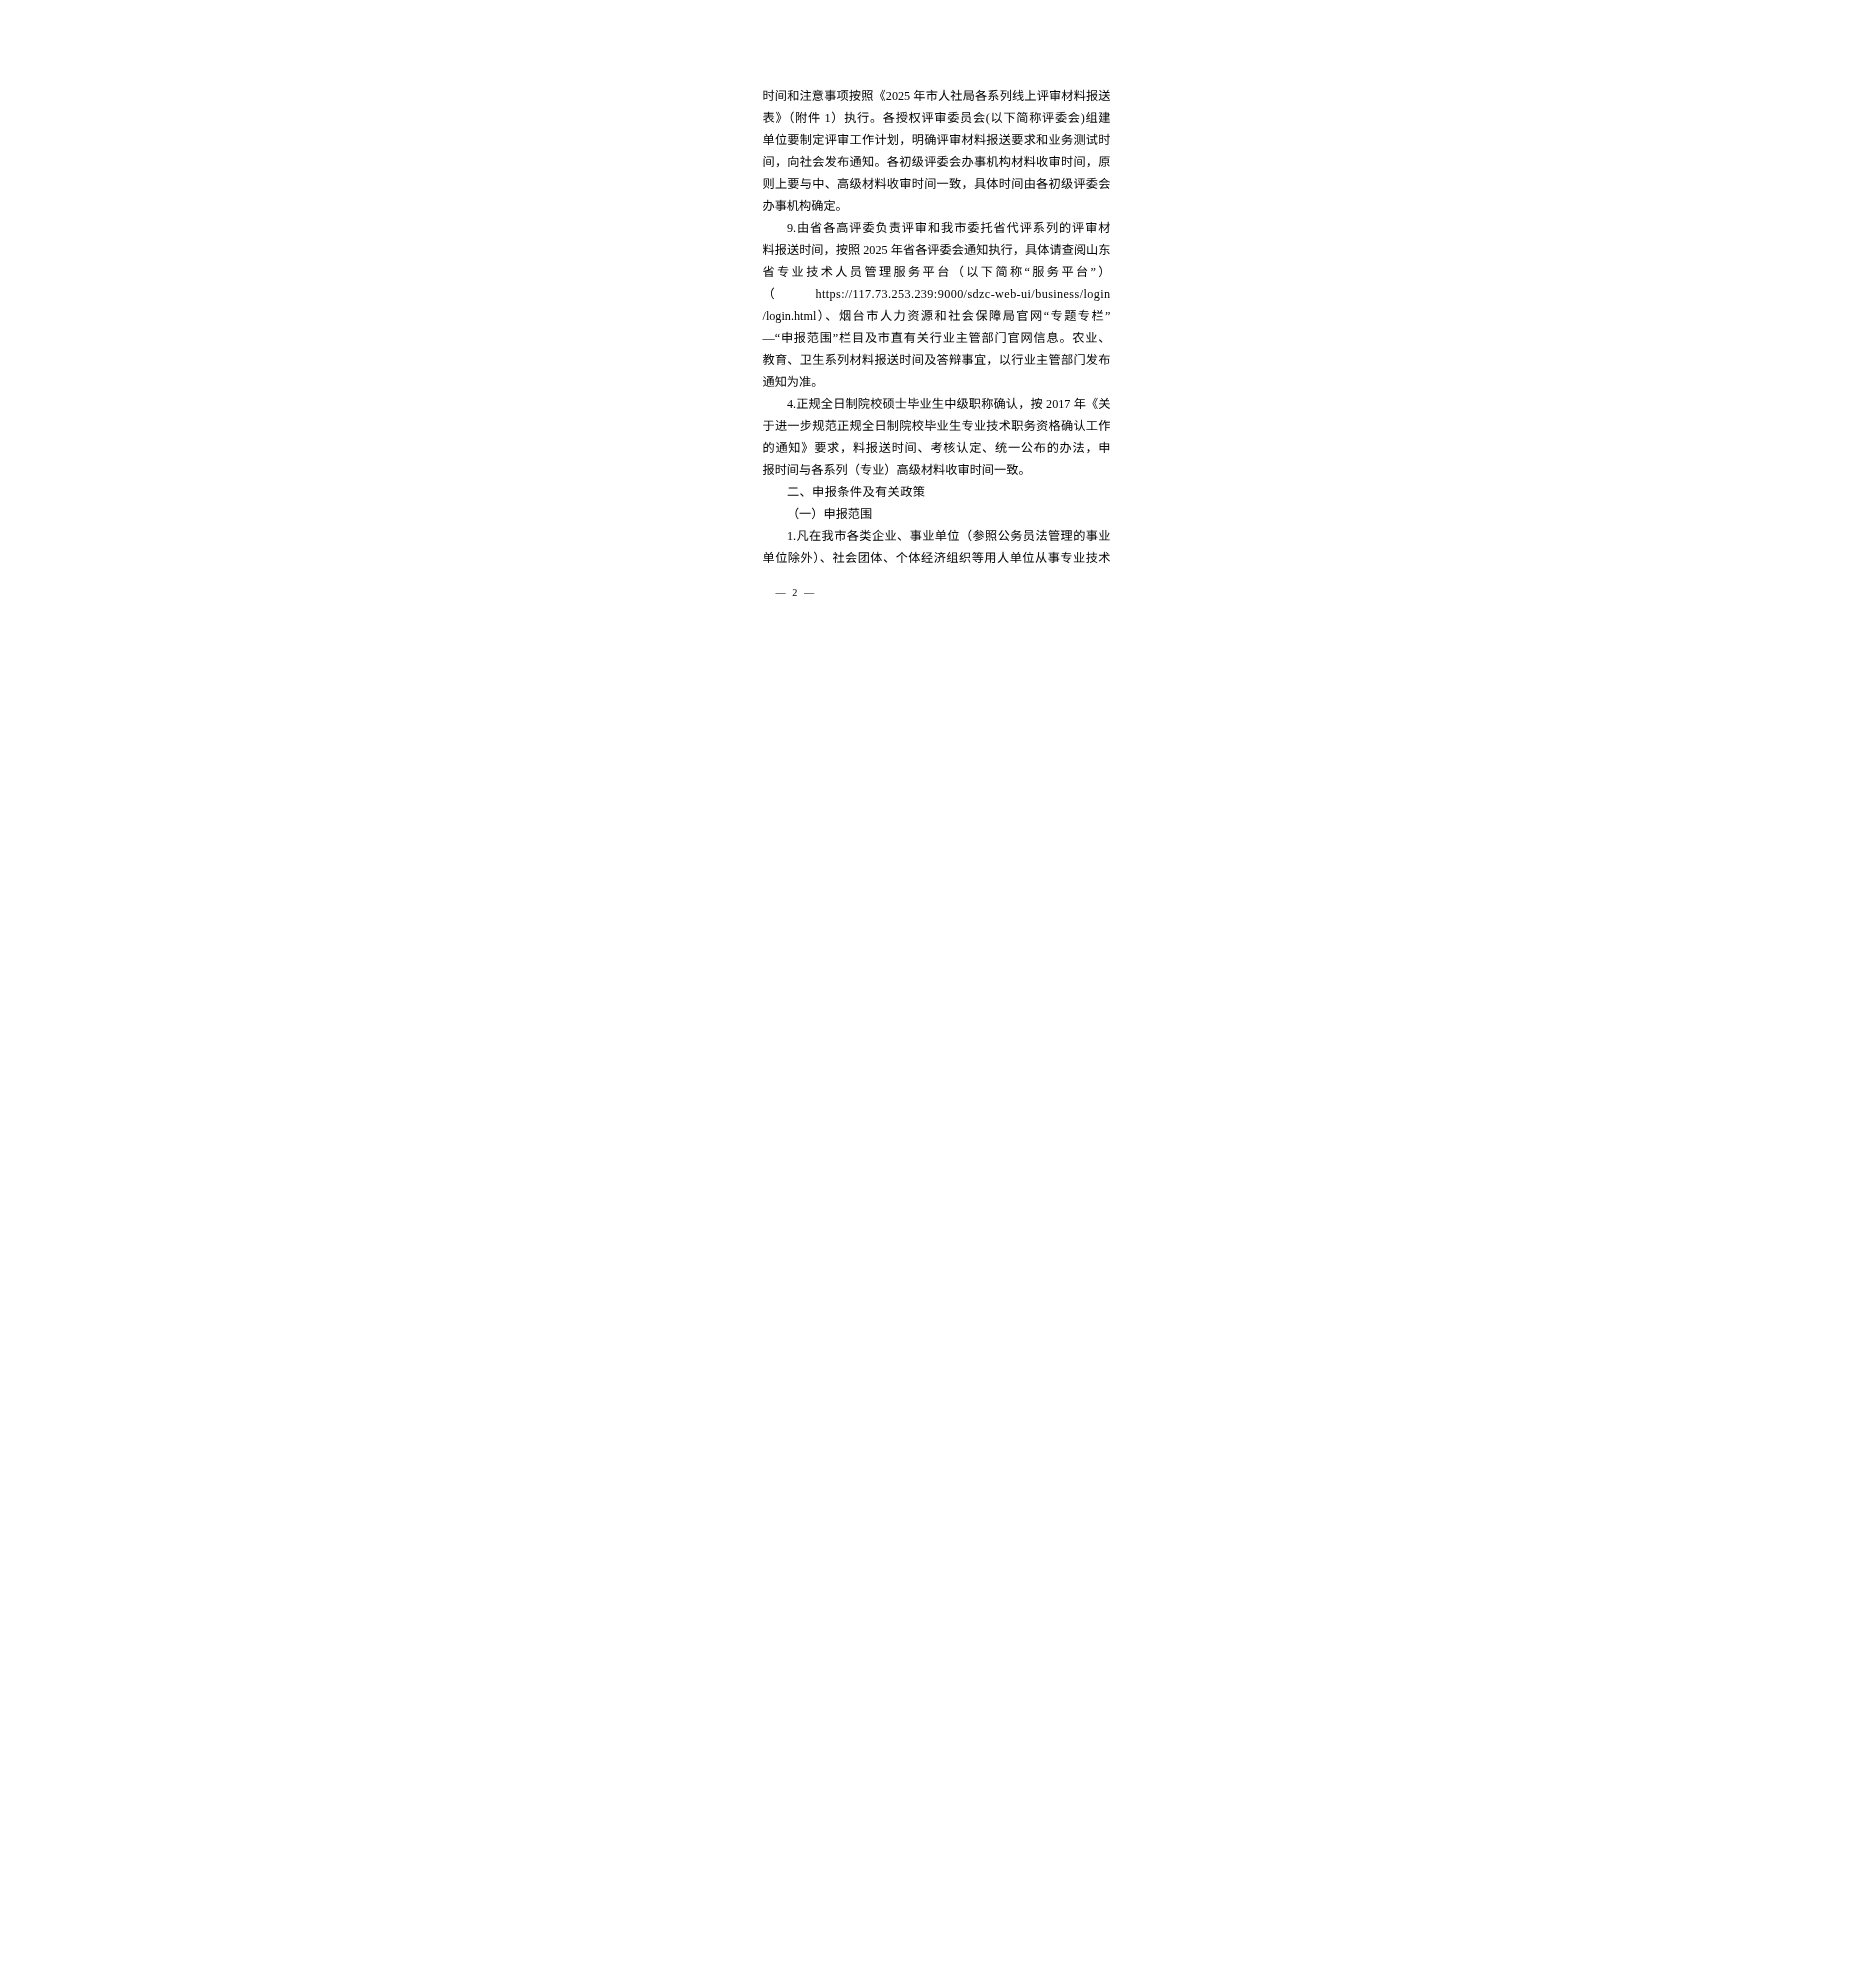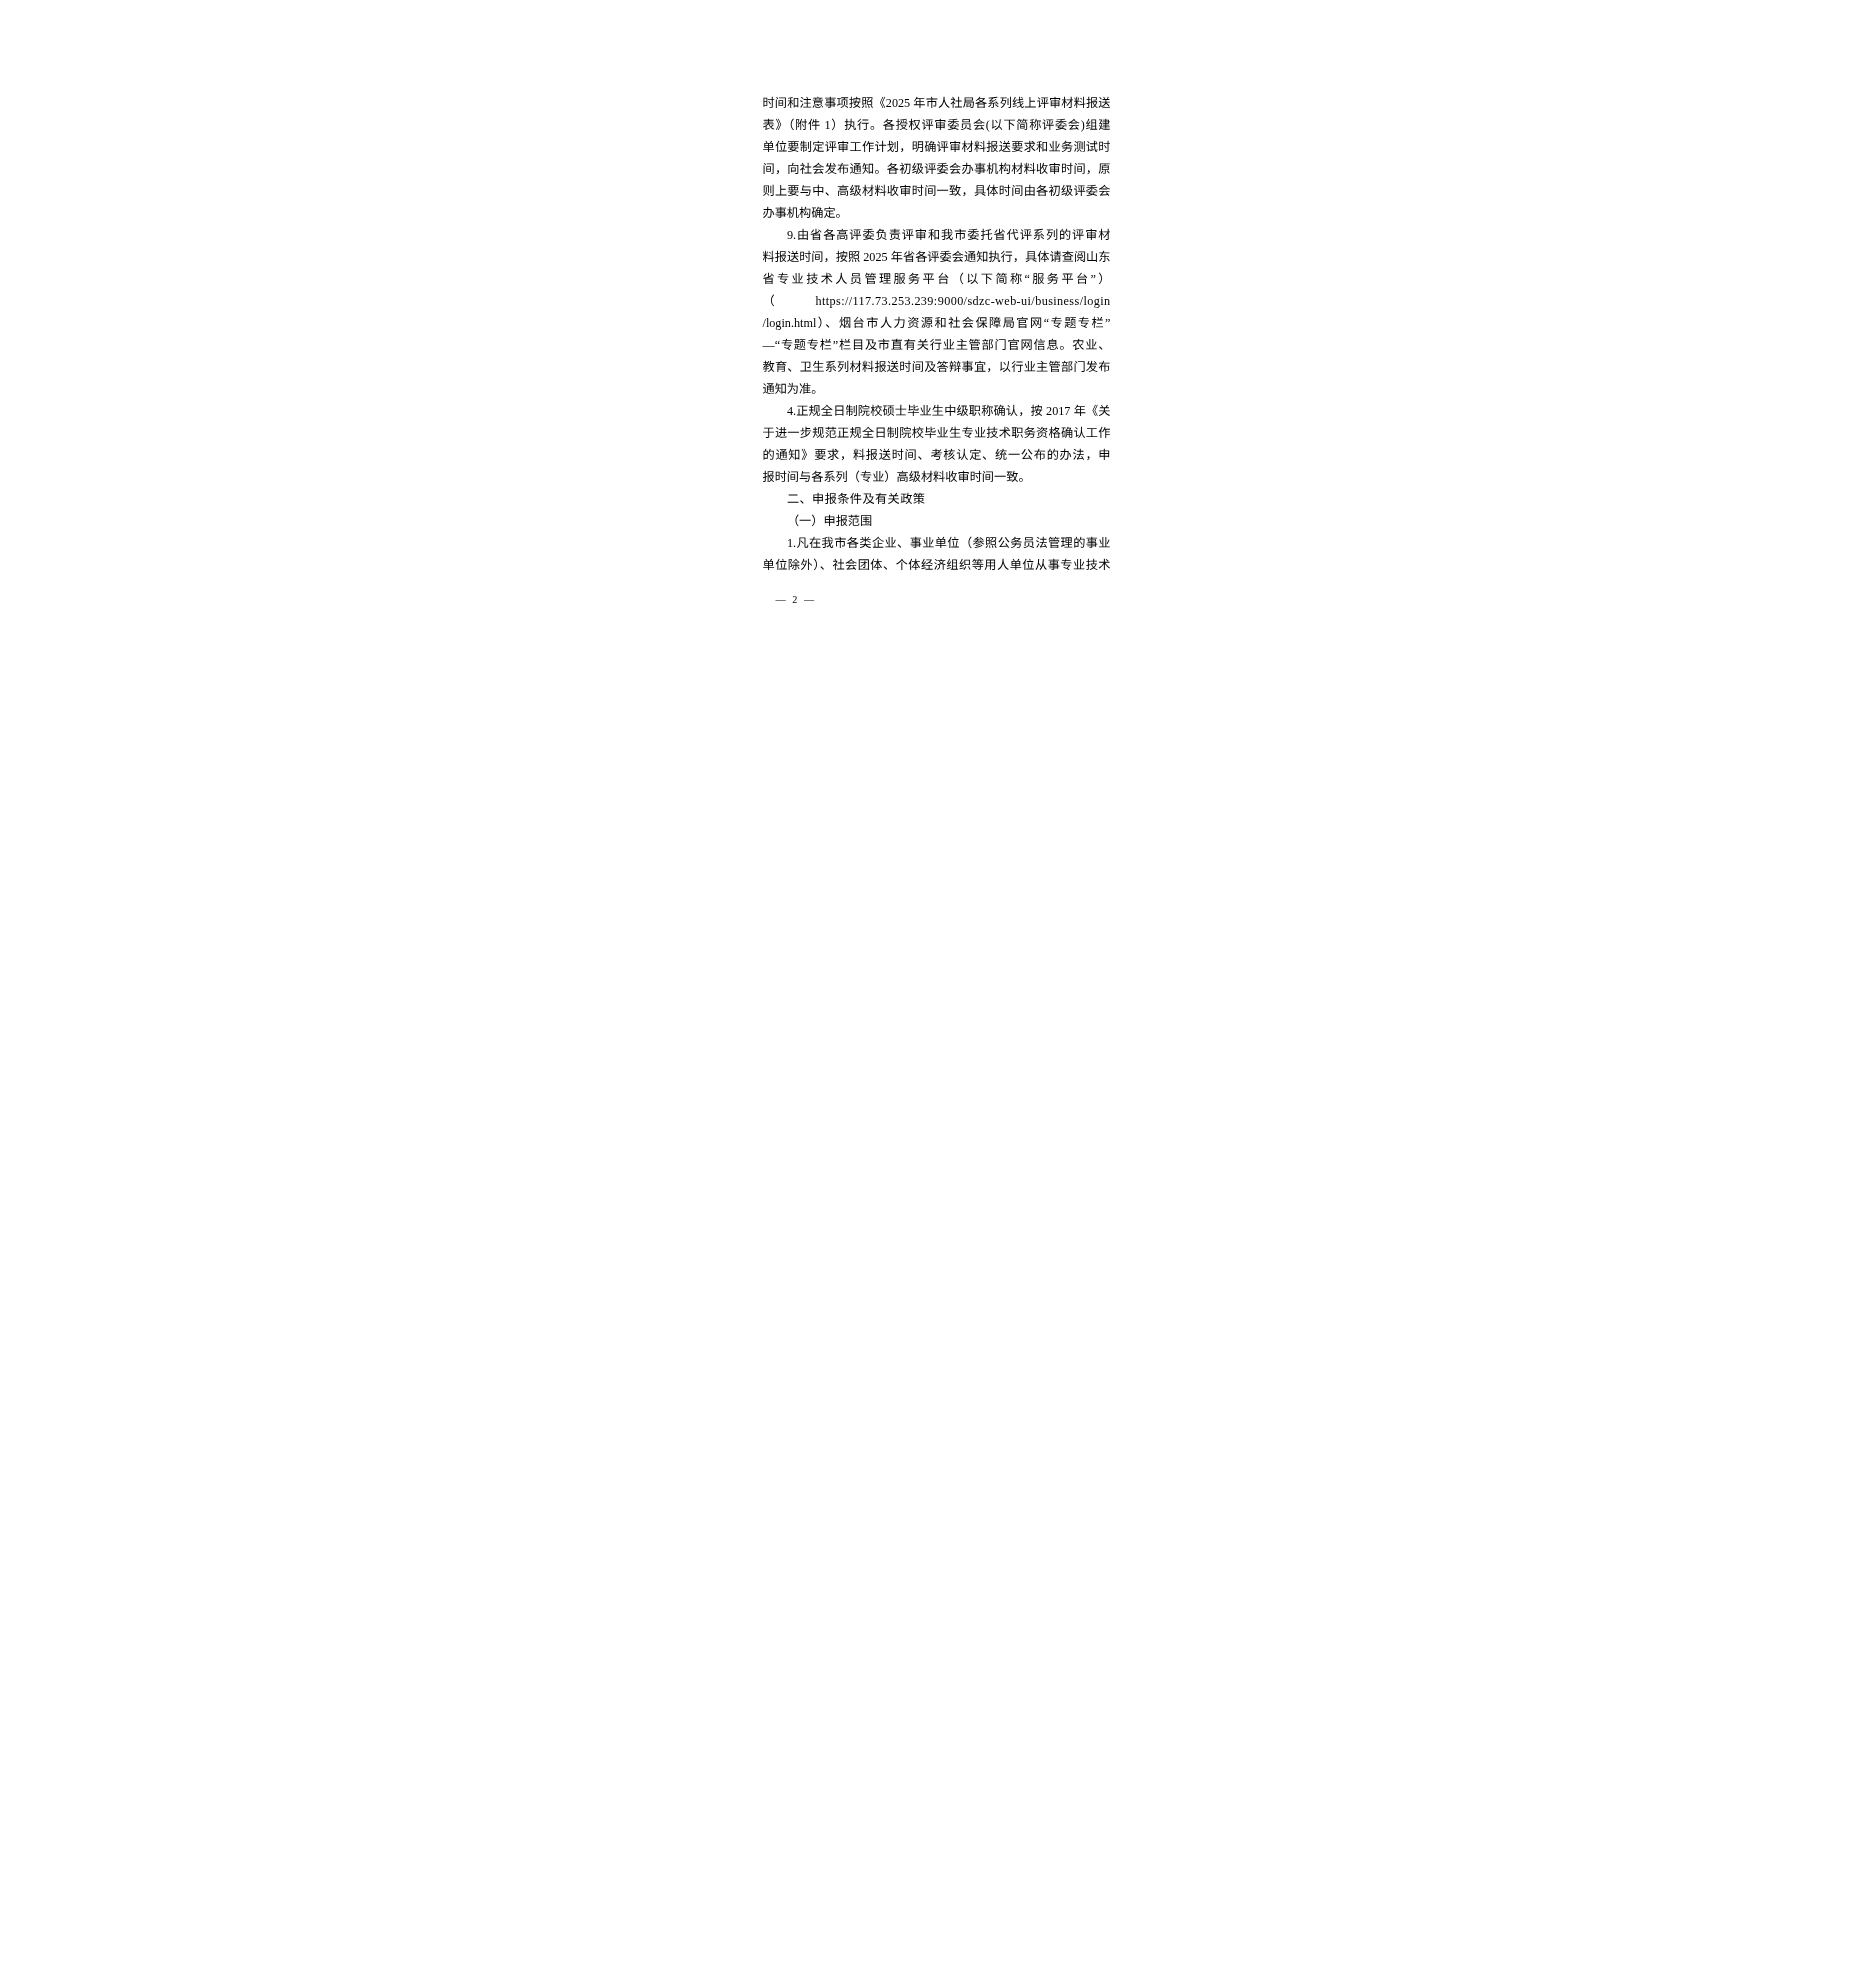--- a/index.html
+++ b/index.html
@@ -5,21 +5,21 @@
 <style>
   html, body {
     margin: 0;
     padding: 0;
     background: #ffffff;
   }
   .page {
     position: relative;
     width: 468px;
     height: 662px;
-    margin: 7px auto;
+    margin: 0 auto;
     background: #ffffff;
     overflow: hidden;
     color: #000000;
   }
   .text-block {
     position: absolute;
     left: 61px;
     top: 85px;
     width: 348px;
   }
@@ -75,21 +75,21 @@
       <div class="line align-justify">表》（附件 1）执行。各授权评审委员会(以下简称评委会)组建</div>
       <div class="line align-justify">单位要制定评审工作计划，明确评审材料报送要求和业务测试时</div>
       <div class="line align-justify">间，向社会发布通知。各初级评委会办事机构材料收审时间，原</div>
       <div class="line align-justify">则上要与中、高级材料收审时间一致，具体时间由各初级评委会</div>
       <div class="line align-left">办事机构确定。</div>
       <div class="line align-justify indent">9.由省各高评委负责评审和我市委托省代评系列的评审材</div>
       <div class="line align-justify">料报送时间，按照 2025 年省各评委会通知执行，具体请查阅山东</div>
       <div class="line align-justify">省专业技术人员管理服务平台（以下简称“服务平台”）</div>
       <div class="line align-justify t-url">（https://117.73.253.239:9000/sdzc-web-ui/business/login</div>
       <div class="line align-justify">/login.html）、烟台市人力资源和社会保障局官网“专题专栏”</div>
-      <div class="line align-justify">—“专题专栏”栏目及市直有关行业主管部门官网信息。农业、</div>
+      <div class="line align-justify">—“申报范围”栏目及市直有关行业主管部门官网信息。农业、</div>
       <div class="line align-justify">教育、卫生系列材料报送时间及答辩事宜，以行业主管部门发布</div>
       <div class="line align-left">通知为准。</div>
       <div class="line align-justify indent">4.正规全日制院校硕士毕业生中级职称确认，按 2017 年《关</div>
       <div class="line align-justify">于进一步规范正规全日制院校毕业生专业技术职务资格确认工作</div>
       <div class="line align-justify">的通知》要求，料报送时间、考核认定、统一公布的办法，申</div>
       <div class="line align-left">报时间与各系列（专业）高级材料收审时间一致。</div>
       <div class="line align-left indent t-section-heading">二、申报条件及有关政策</div>
       <div class="line align-left indent t-subsection-heading">（一）申报范围</div>
       <div class="line align-justify indent">1.凡在我市各类企业、事业单位（参照公务员法管理的事业</div>
       <div class="line align-justify">单位除外）、社会团体、个体经济组织等用人单位从事专业技术</div>

